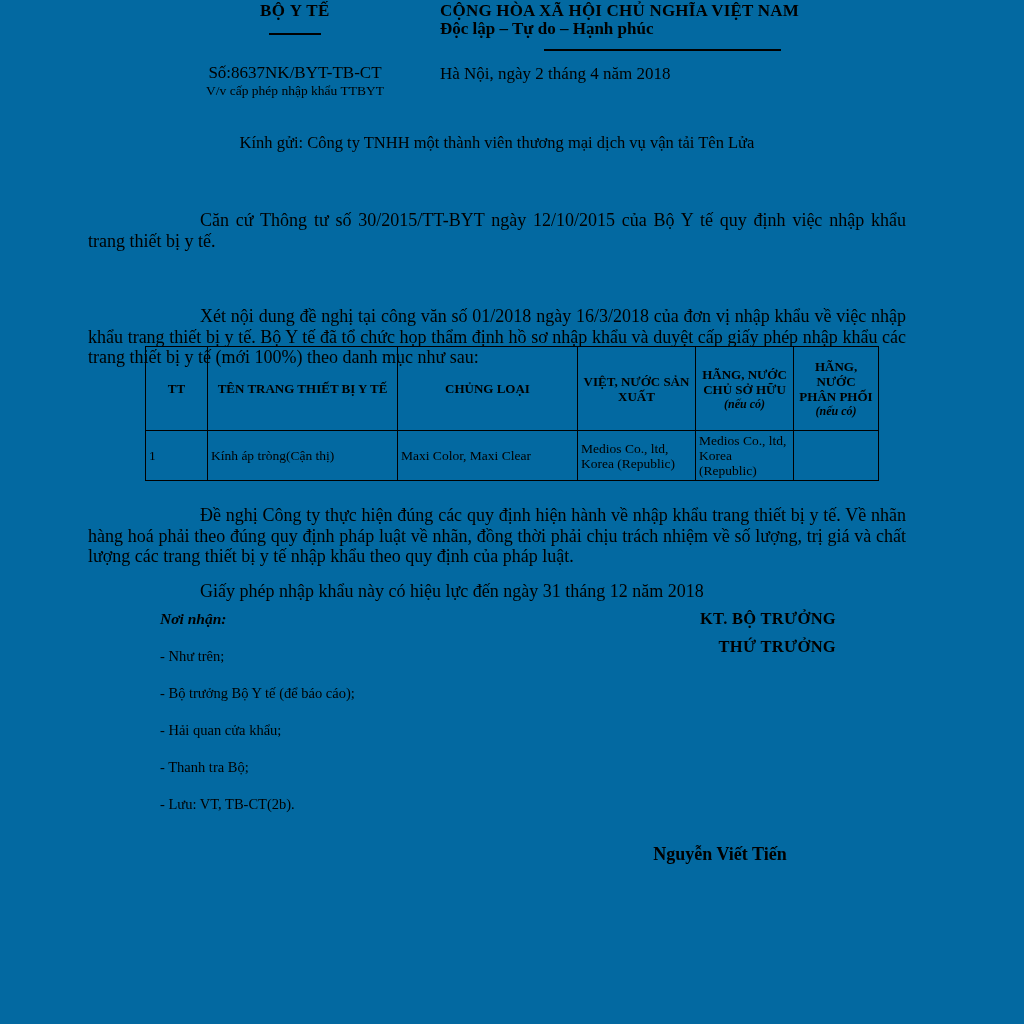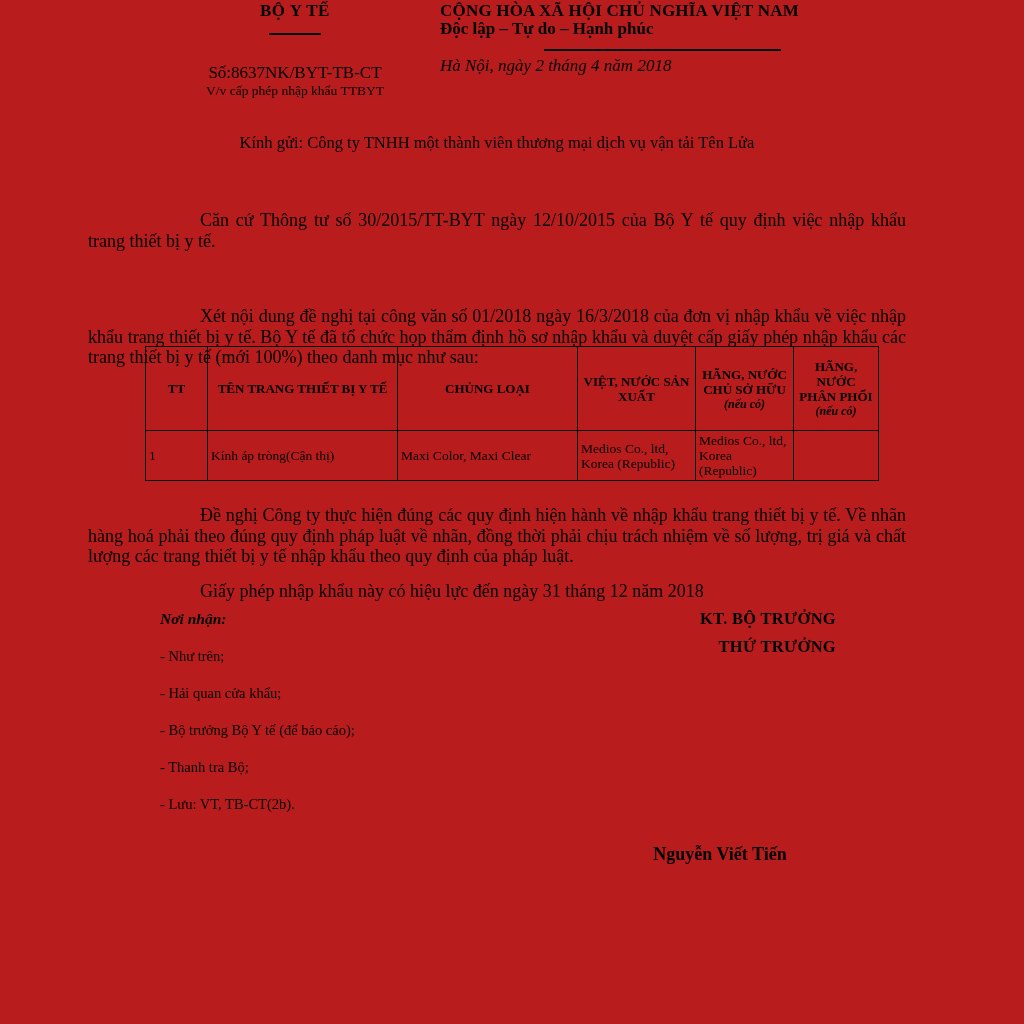--- a/index.html
+++ b/index.html
@@ -1,31 +1,31 @@
 <!DOCTYPE html>
 <html><head>
 <meta charset="utf-8">
 <style>
   html,body{margin:0;padding:0;background:#ffffff;}
   body{width:1024px;height:1024px;font-family:"Liberation Serif","DejaVu Serif",serif;color:#000;}
-  .page{position:relative;width:1024px;height:1024px;background:#b91c1c;overflow:hidden;}
+  .page{position:relative;width:1024px;height:1024px;background:#0369a1;overflow:hidden;}
 
   
   .hdr-left{position:absolute;left:160px;top:2px;width:270px;text-align:center;}
   .org-name{font-weight:bold;font-size:17px;line-height:18px;letter-spacing:.5px;}
   .rule{border-top:2px solid #000;height:0;}
   .rule-short{width:52px;margin:13px auto 0;}
   .doc-no{font-size:17px;line-height:19px;margin-top:28px;white-space:nowrap;}
   .doc-sub{font-size:13.5px;line-height:15px;margin-top:1px;white-space:nowrap;}
 
   .hdr-right{position:absolute;left:440px;top:2px;width:445px;}
   .country{font-weight:bold;font-size:17px;line-height:17px;letter-spacing:.2px;white-space:nowrap;}
   .motto{font-weight:bold;font-size:17px;line-height:17px;margin-top:1px;}
   .rule-long{width:237px;margin:12px auto 0;}
-  .place-date{font-style:italic;font-size:17px;margin-top:5px;white-space:nowrap;}
+  .place-date{font-size:17px;margin-top:13px;white-space:nowrap;}
 
   
   .recipient{position:absolute;left:88px;top:133px;width:818px;text-align:center;font-size:16.5px;white-space:nowrap;}
 
   
   .para{position:absolute;left:88px;width:818px;font-size:18px;line-height:20.5px;text-align:justify;text-indent:112px;}
   .p1{top:210px;}
   .p2{top:262px;margin-top:44px;}
   .p3{top:505px;}
   .p4{top:581px;text-align:left;white-space:nowrap;}
@@ -103,22 +103,22 @@
       </tr>
     </tbody>
   </table>
 
   <div class="para p3">Đề nghị Công ty thực hiện đúng các quy định hiện hành về nhập khẩu trang thiết bị y tế. Về nhãn hàng hoá phải theo đúng quy định pháp luật về nhãn, đồng thời phải chịu trách nhiệm về số lượng, trị giá và chất lượng các trang thiết bị y tế nhập khẩu theo quy định của pháp luật.</div>
   <div class="para p4">Giấy phép nhập khẩu này có hiệu lực đến ngày 31 tháng 12 năm 2018</div>
 
   <div class="noi-nhan">
     <div class="noi-nhan-label">Nơi nhận:</div>
     <div class="noi-nhan-item">- Như trên;</div>
+    <div class="noi-nhan-item">- Bộ trưởng Bộ Y tế (để báo cáo);</div>
     <div class="noi-nhan-item">- Hải quan cửa khẩu;</div>
-    <div class="noi-nhan-item">- Bộ trưởng Bộ Y tế (để báo cáo);</div>
     <div class="noi-nhan-item">- Thanh tra Bộ;</div>
     <div class="noi-nhan-item">- Lưu: VT, TB-CT(2b).</div>
   </div>
 
   <div class="sign-block">
     <div class="sign-title">KT. BỘ TRƯỞNG</div>
     <div class="sign-title sign-title2">THỨ TRƯỞNG</div>
   </div>
   <div class="signer">Nguyễn Viết Tiến</div>
 

